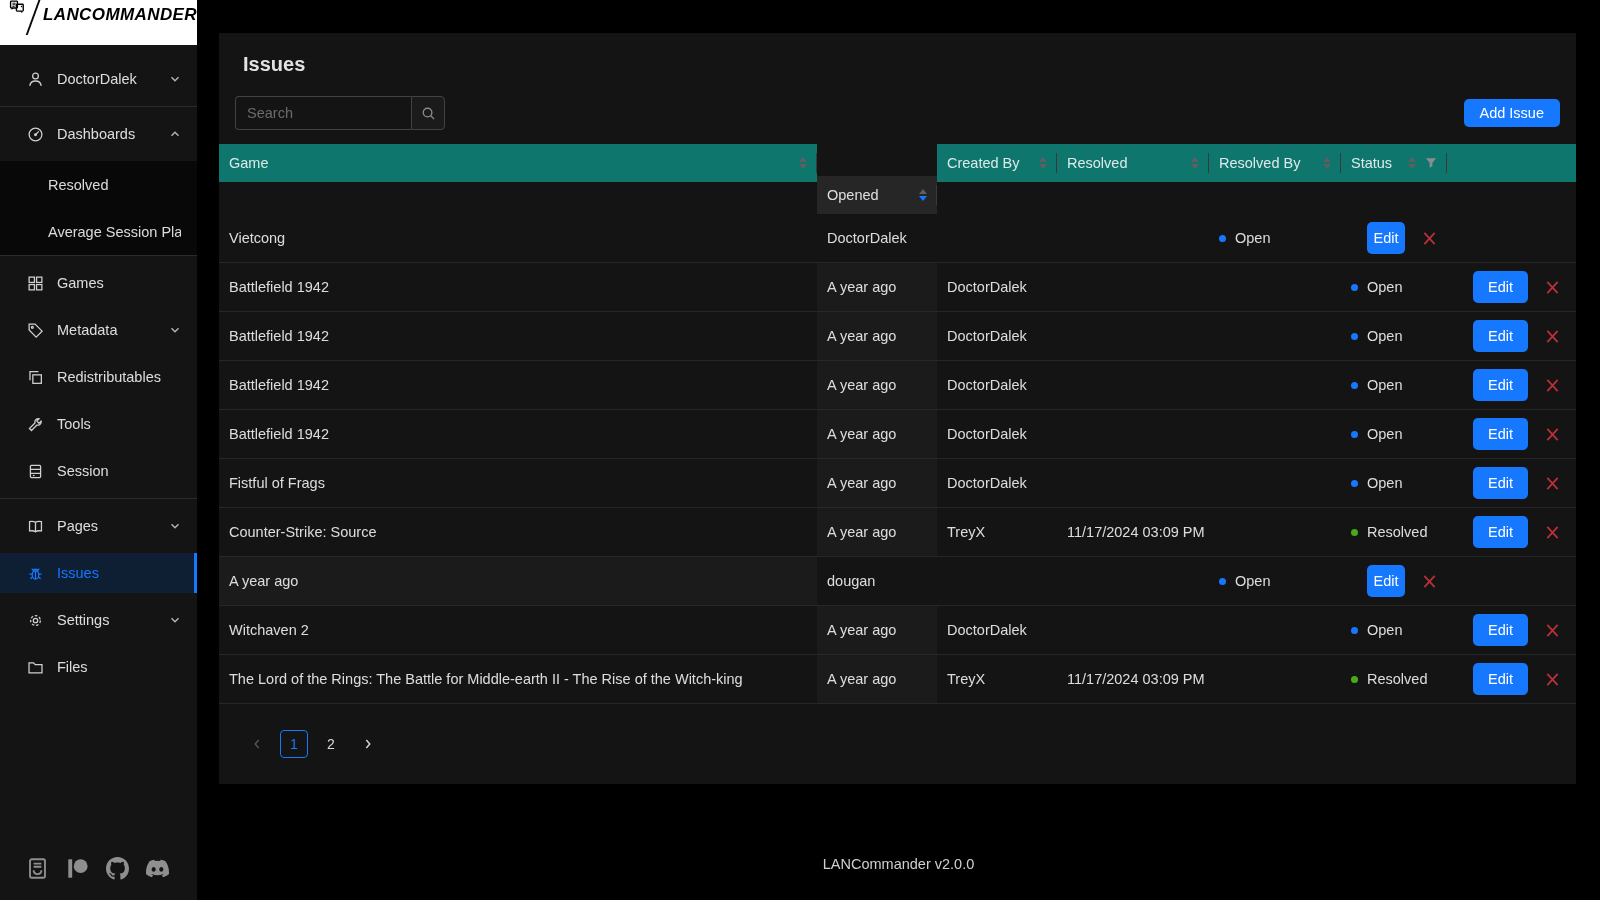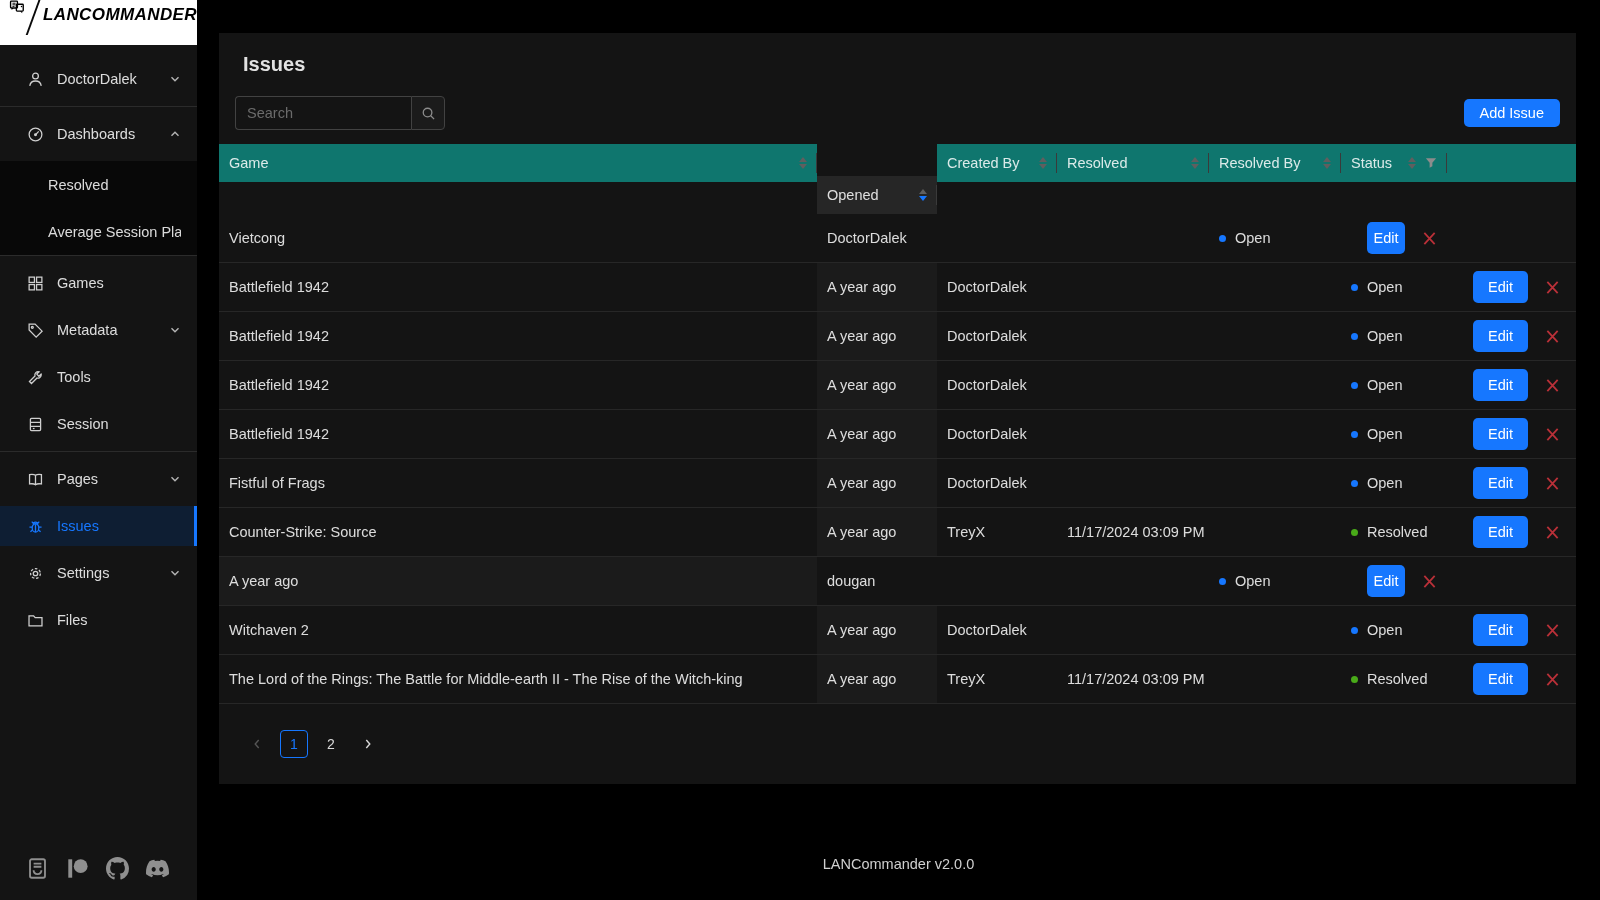--- a/index.html
+++ b/index.html
@@ -190,20 +190,30 @@
             </svg>
           </span>
     <span class="mi-label">Metadata</span>
     <span class="mi-chev">
             <svg viewBox="0 0 12 12" fill="none" stroke="currentColor" stroke-width="1.4">
               <path d="M2.5 4.2 6 7.7l3.5-3.5"></path>
             </svg>
           </span>
   </div>
 
+  <div class="menu-item">
+    <span class="mi-icon">
+            <svg viewBox="0 0 16 16" fill="none" stroke="currentColor" stroke-width="1.2">
+              <rect x="5.5" y="5.5" width="8" height="8"></rect>
+              <path d="M2.8 10.5v-8h8"></path>
+            </svg>
+          </span>
+    <span class="mi-label">Redistributables</span>
+
+  </div>
 
   <div class="menu-item">
     <span class="mi-icon">
             <svg viewBox="0 0 16 16" fill="none" stroke="currentColor" stroke-width="1.2">
               <path d="M13.4 5.4a3.2 3.2 0 0 1-4 3.1L4.2 13.7l-1.9-1.9 5.2-5.2a3.2 3.2 0 0 1 3.9-4L9.2 4.8l2 2 2.1-2.1c.1.2.1.5.1.7z"></path>
             </svg>
           </span>
     <span class="mi-label">Tools</span>
 
   </div>

